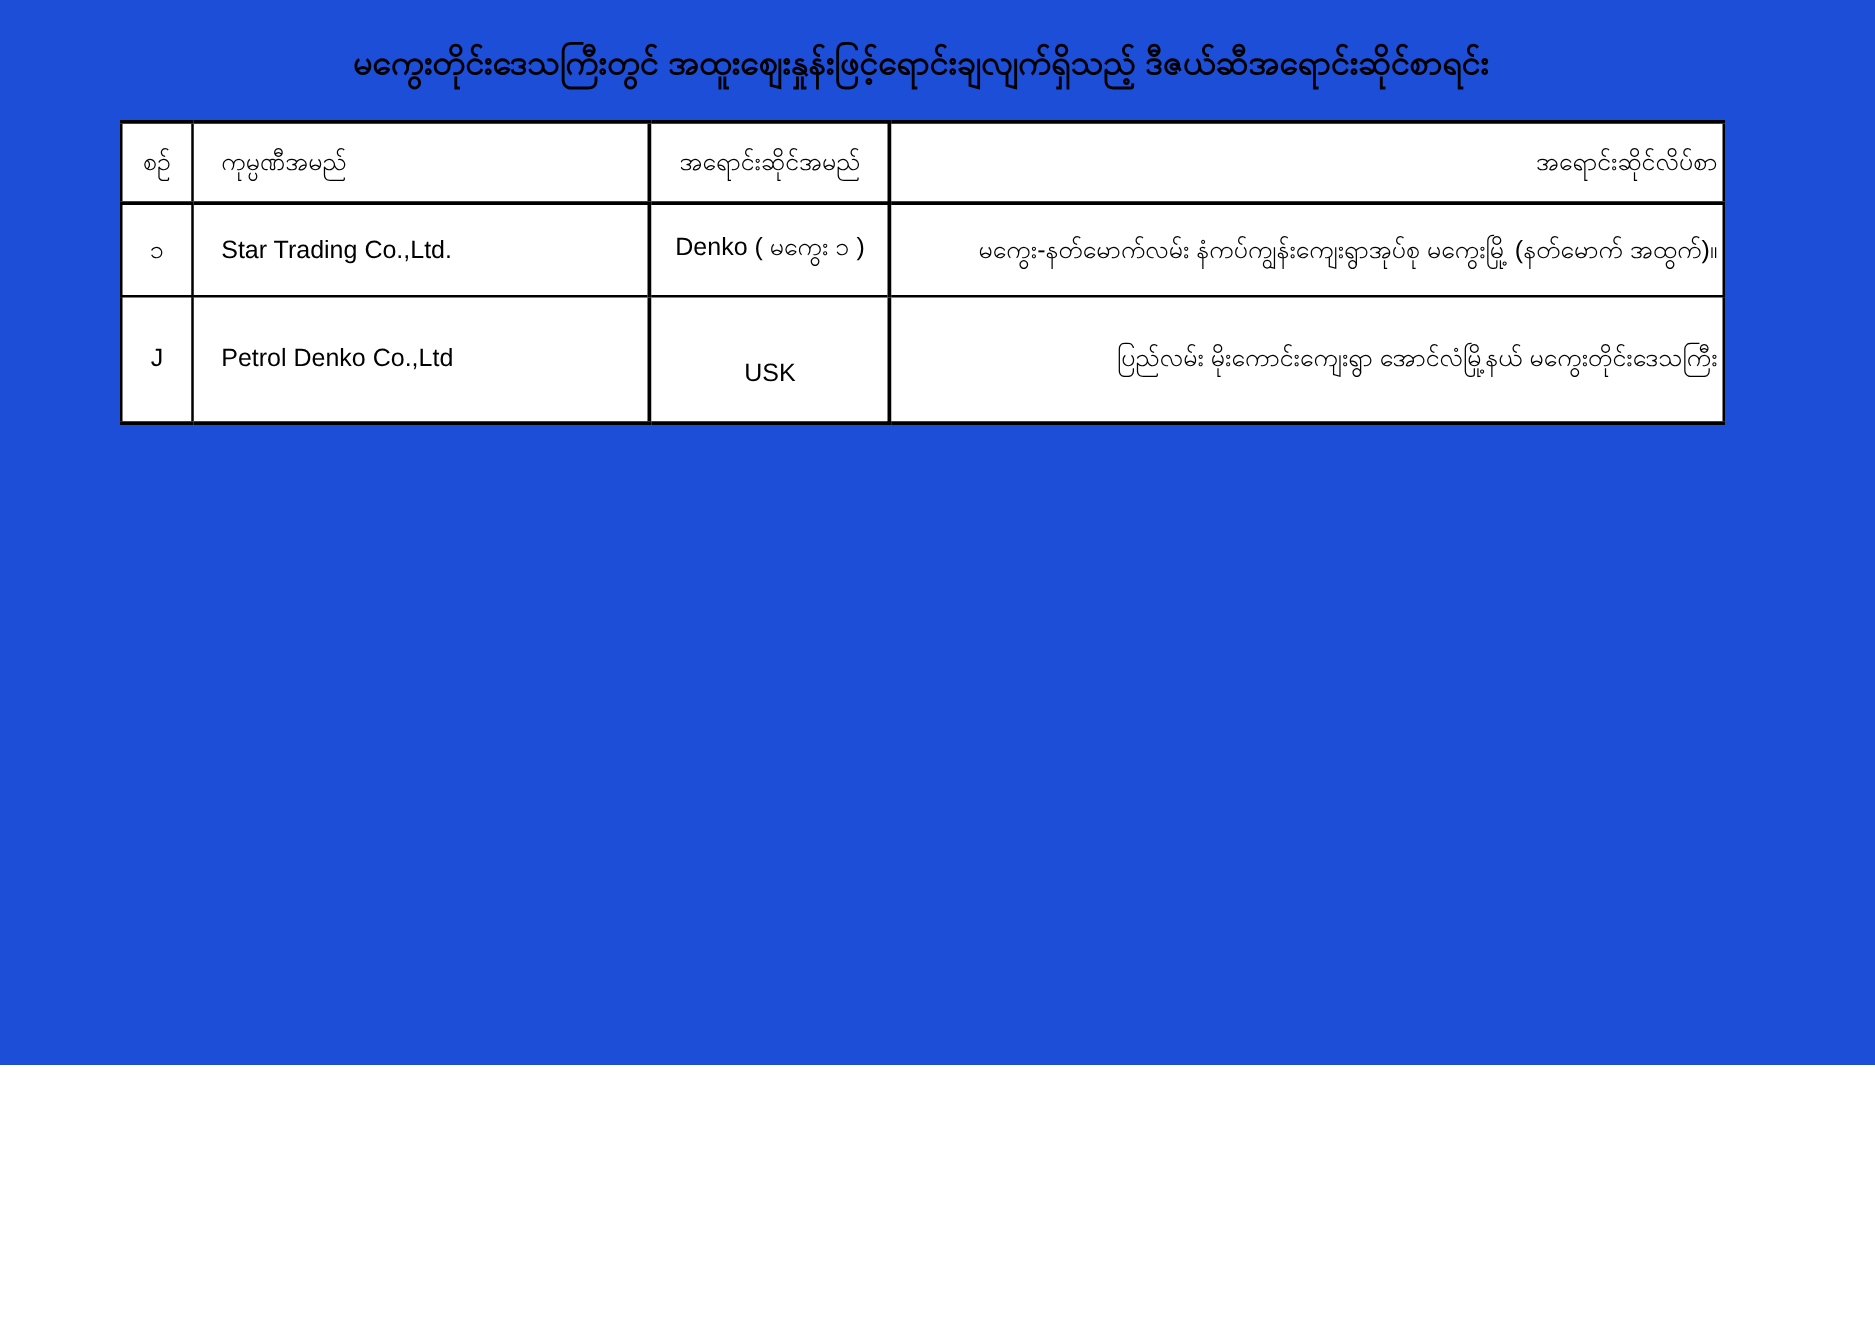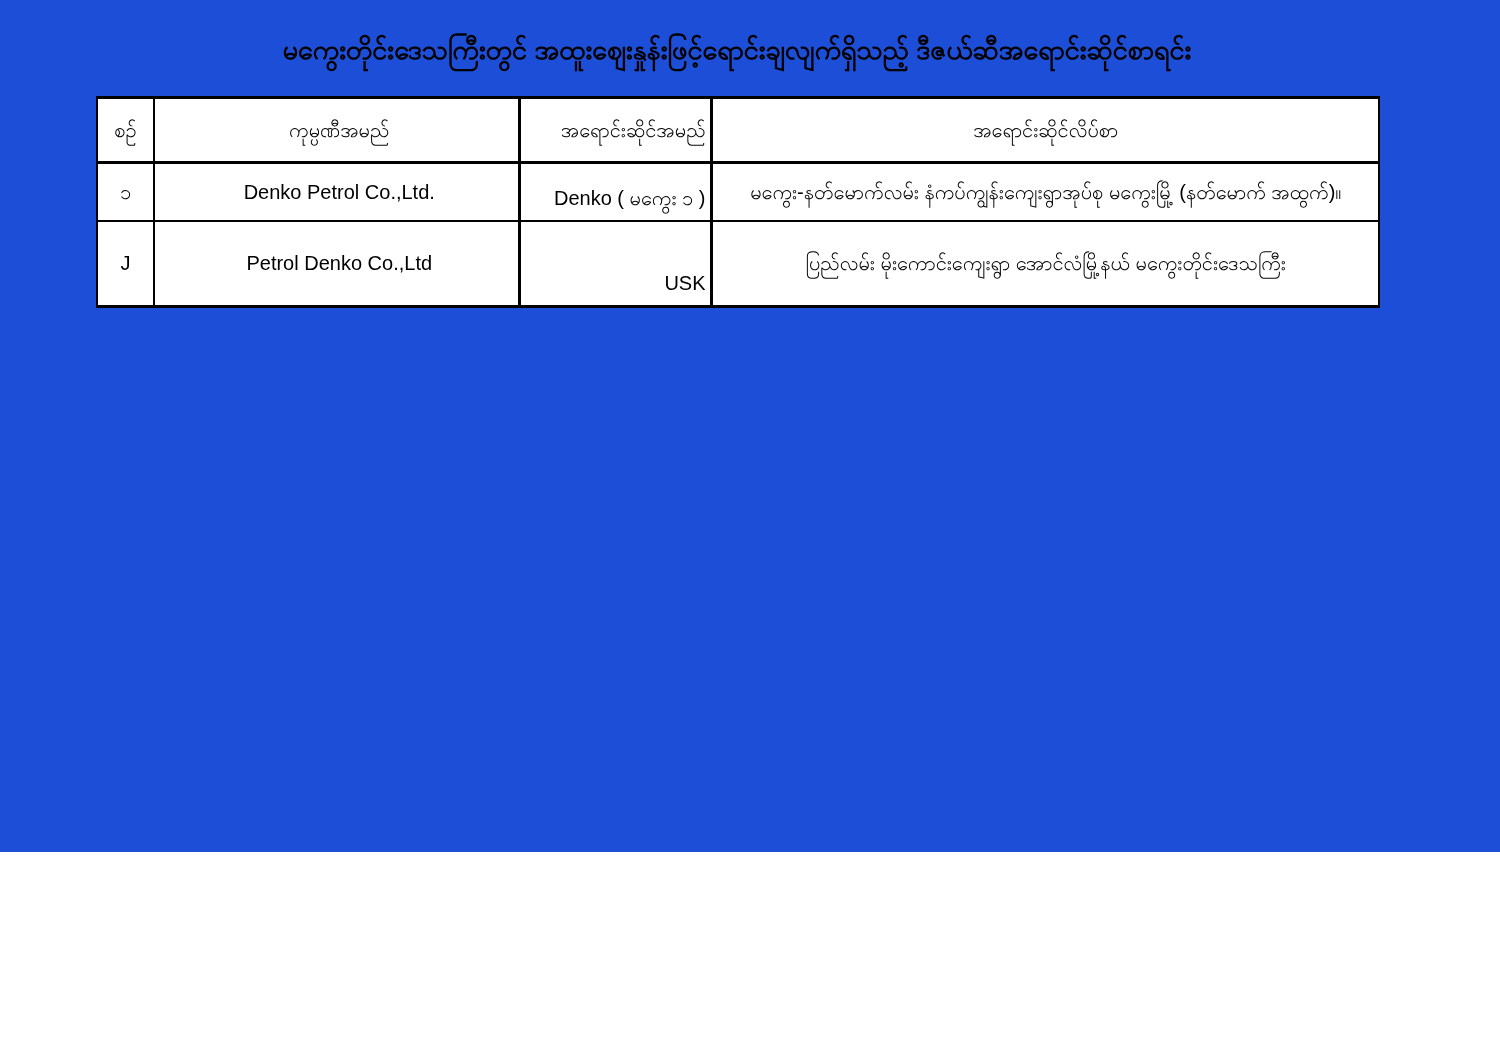--- a/index.html
+++ b/index.html
@@ -60,34 +60,34 @@
   }
   
   .shop-table tbody tr.row-1 td { height: 47px; }
   .shop-table tbody tr.row-2 td { height: 74px; border-bottom-width: 3px; }
   
   .shop-table .cell-no {
     text-align: center;
     vertical-align: middle;
   }
   .shop-table .cell-company {
-    text-align: center;
+    text-align: left;
     vertical-align: middle;
-    padding-left: 10px;
+    padding-left: 22px;
   }
   .shop-table .cell-shop {
-    text-align: right;
+    text-align: center;
     vertical-align: bottom;
     padding-left: 6px;
-    padding-bottom: 7px;
+    padding-bottom: 23px;
     border-left-width: 3px;
     border-right-width: 3px;
   }
   .shop-table .cell-address {
-    text-align: center;
+    text-align: right;
     vertical-align: middle;
     padding-left: 5px;
     white-space: nowrap;
   }
   .shop-table th.cell-shop {
     vertical-align: middle;
     padding-bottom: 2px;
   }
 </style>
 </head>
@@ -108,21 +108,21 @@
       <tr class="header-row">
         <th class="cell-no">စဉ်</th>
         <th class="cell-company">ကုမ္ပဏီအမည်</th>
         <th class="cell-shop">အရောင်းဆိုင်အမည်</th>
         <th class="cell-address">အရောင်းဆိုင်လိပ်စာ</th>
       </tr>
     </thead>
     <tbody>
       <tr class="row-1">
         <td class="cell-no">၁</td>
-        <td class="cell-company">Denko Petrol Co.,Ltd.</td>
+        <td class="cell-company">Star Trading Co.,Ltd.</td>
         <td class="cell-shop">Denko ( မကွေး ၁ )</td>
         <td class="cell-address">မကွေး-နတ်မောက်လမ်း နံကပ်ကျွန်းကျေးရွာအုပ်စု မကွေးမြို့ (နတ်မောက် အထွက်)။</td>
       </tr>
       <tr class="row-2">
         <td class="cell-no">J</td>
         <td class="cell-company">Petrol Denko Co.,Ltd</td>
         <td class="cell-shop">USK</td>
         <td class="cell-address">ပြည်လမ်း မိုးကောင်းကျေးရွာ အောင်လံမြို့နယ် မကွေးတိုင်းဒေသကြီး</td>
       </tr>
     </tbody>

